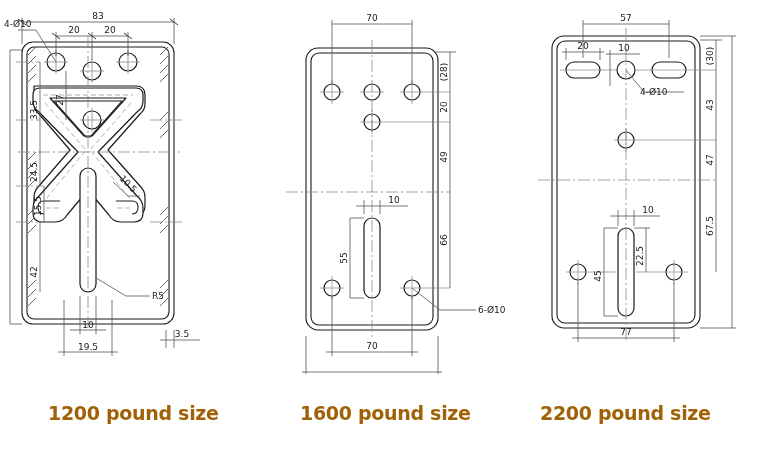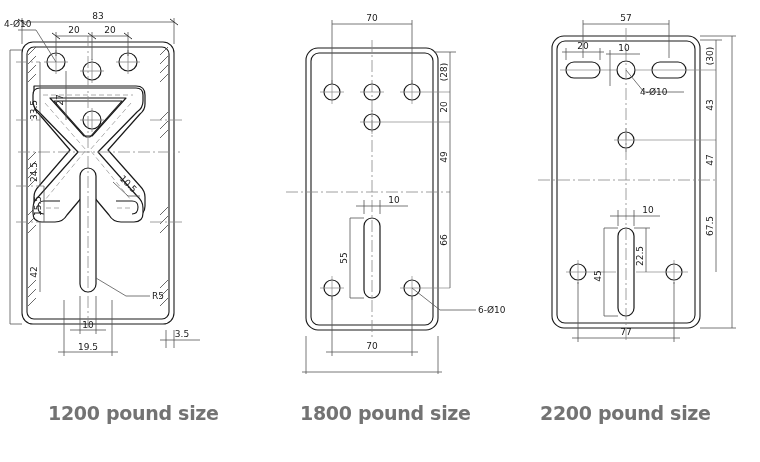--- a/index.html
+++ b/index.html
@@ -43,21 +43,21 @@
     width: 760px;
     height: 70px;
   }
   .caption {
     position: absolute;
     top: 10px;
     font-family: "DejaVu Sans", sans-serif;
     font-size: 19px;
     font-weight: 700;
     letter-spacing: -0.3px;
-    color: #737373;
+    color: #a16207;
     white-space: nowrap;
   }
   #caption-1200 { left: 48px; }
   #caption-1800 { left: 300px; }
   #caption-2600 { left: 540px; }
 </style>
 </head>
 <body>
 
 <div id="sheet">
@@ -411,17 +411,17 @@
         <text x="112" y="213" text-anchor="middle">10</text>
         <text x="0" y="0" transform="translate(65,276) rotate(-90)" text-anchor="middle">45</text>
         <text x="0" y="0" transform="translate(107,256) rotate(-90)" text-anchor="middle">22.5</text>
         <text x="90" y="335" text-anchor="middle">77</text>
       </g>
     </svg>
   </div>
 
   <div class="caption-row">
     <div class="caption" id="caption-1200">1200 pound size</div>
-    <div class="caption" id="caption-1800">1800 pound size</div>
+    <div class="caption" id="caption-1800">1600 pound size</div>
     <div class="caption" id="caption-2600">2200 pound size</div>
   </div>
 
 </div>
 
 </body></html>

